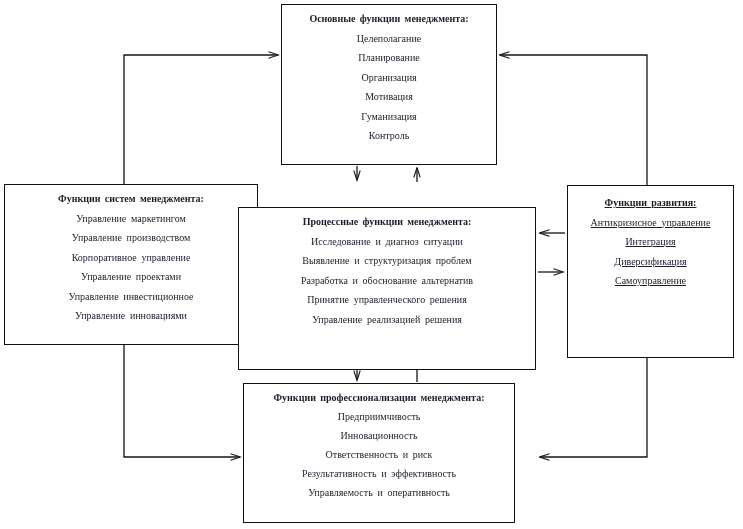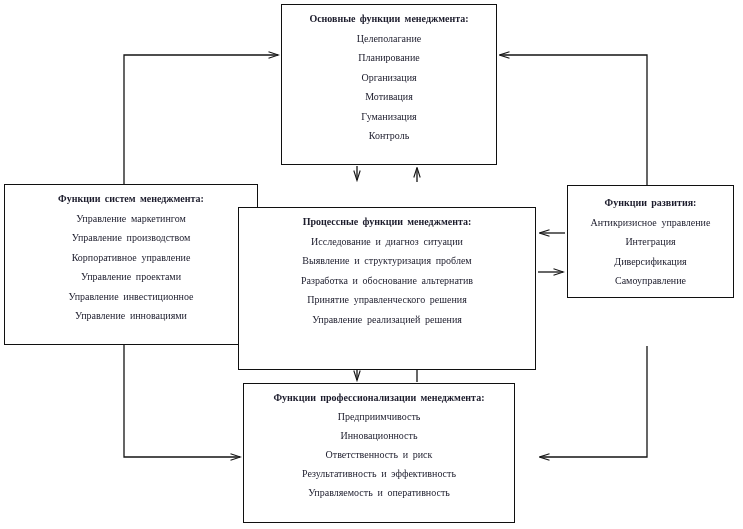--- a/index.html
+++ b/index.html
@@ -29,21 +29,21 @@
   .box-title {
     font-weight: bold;
     word-spacing: 0.18em;
   }
   .box-item {
     word-spacing: 0.22em;
   }
   .box-main            { left: 281px; top: 4px;   width: 216px; height: 161px; }
   .box-systems         { left: 4px;   top: 184px; width: 254px; height: 161px; }
   .box-process         { left: 238px; top: 183px; width: 298px; height: 163px; margin-top: 24px; }
-  .box-development     { left: 567px; top: 185px; width: 167px; height: 113px; padding-top: 7px; }
+  .box-development     { left: 567px; top: 185px; width: 167px; height: 173px; padding-top: 7px; text-decoration: underline; }
   .box-professionalization { left: 243px; top: 383px; width: 272px; height: 140px; line-height: 19px; }
 
   
   .w-title-main   { max-width: 190px; margin: 0 auto; }
   .w-title-systems{ max-width: 180px; margin: 0 auto; }
   .w-title-prof   { max-width: 250px; margin: 0 auto; }
   .wrap-alt       { max-width: 218px; margin: 0 auto; }
   .wrap-anti      { max-width: 140px; margin: 0 auto; }
 
   #connectors {

